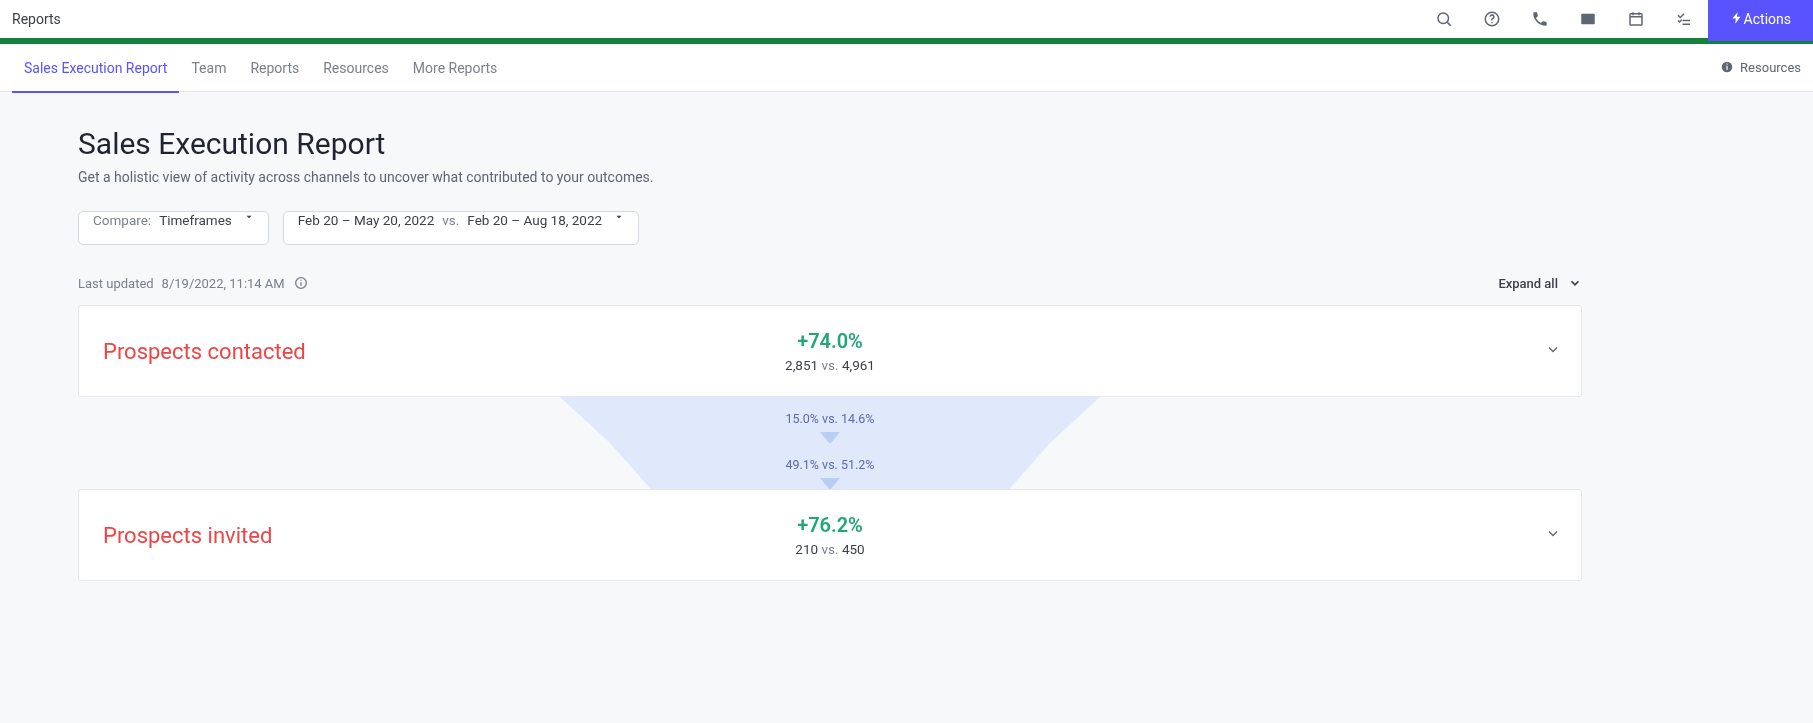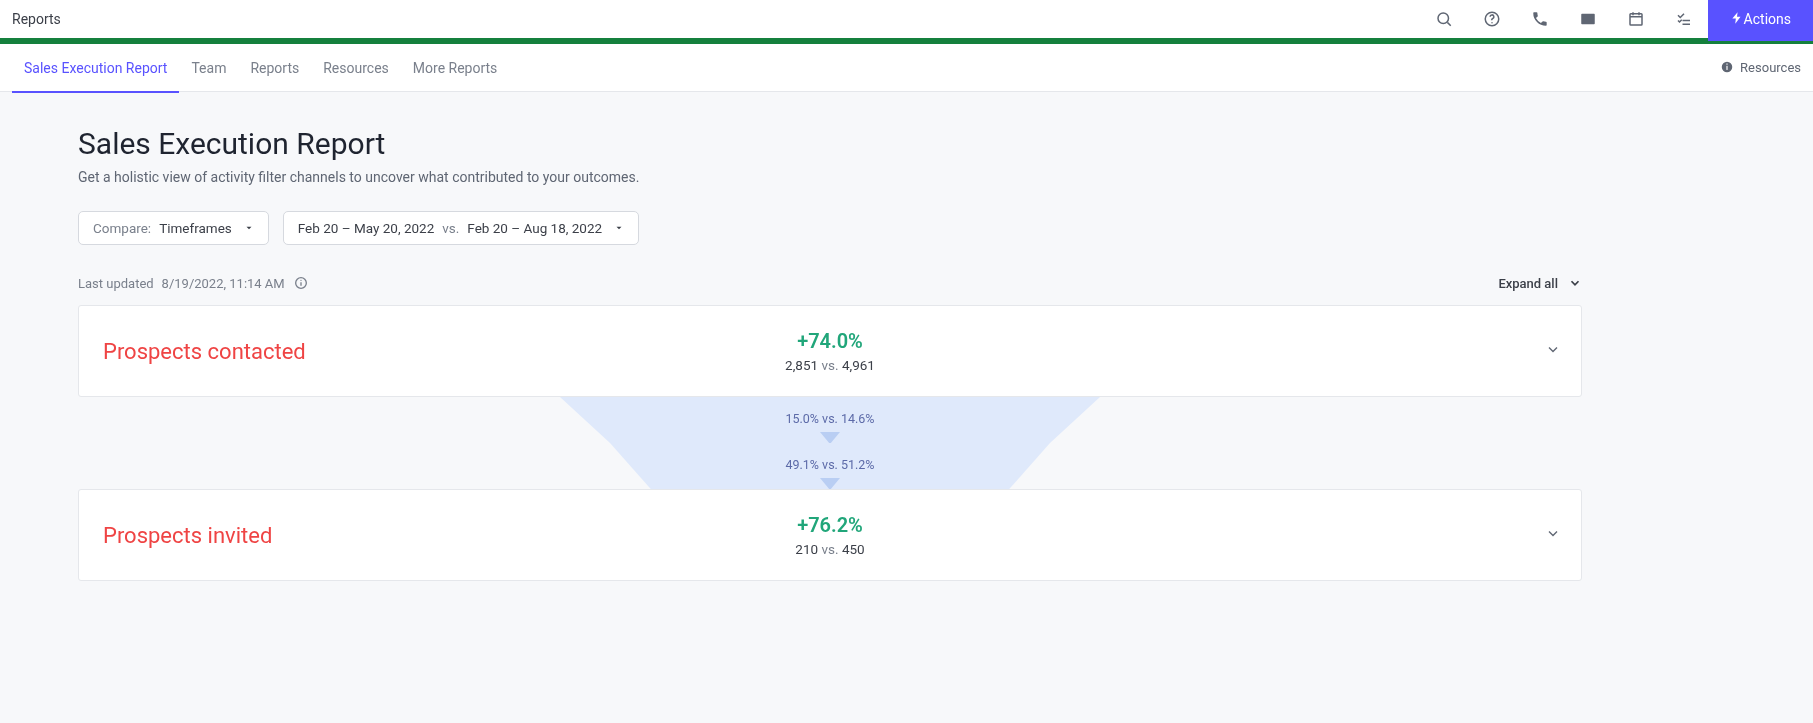--- a/index.html
+++ b/index.html
@@ -99,21 +99,21 @@
     align-items: center;
     gap: 14px;
     margin-bottom: 30px;
   }
   .pill {
     background: #fff;
     border: 1px solid #d6d9df;
     border-radius: 5px;
     height: 34px;
     padding: 0 14px;
-    display: flex; align-items: center; gap: 8px;
+    display: flex; gap: 8px;
     font-size: 13.5px;
     color: #3b3f48;
     cursor: pointer;
   }
   .pill .muted { color: #7a808c; }
   .chev { margin-left: 4px; }
   .chev svg { width: 10px; height: 10px; display:block; }
   .filter-spacer { flex: 1; }
   .filter-pill svg.lead { width: 16px; height: 16px; }
 
@@ -292,21 +292,21 @@
         <circle cx="12" cy="12" r="9"></circle>
         <rect x="11" y="10" width="2" height="7" fill="#fff"></rect>
         <rect x="11" y="6" width="2" height="2" fill="#fff"></rect>
       </svg>
     <span>Resources</span>
   </div>
 </div>
 
 <div class="main">
   <h1 class="page-title">Sales Execution Report</h1>
-  <div class="page-subtitle">Get a holistic view of activity filter channels to uncover what contributed to your outcomes.</div>
+  <div class="page-subtitle">Get a holistic view of activity across channels to uncover what contributed to your outcomes.</div>
 
   <div class="filter-row">
     <div class="pill">
       <span class="muted">Compare:</span>
       <span>Timeframes</span>
       <span class="chev">
           <svg viewBox="0 0 24 24" fill="currentColor">
             <path d="M6 9l6 6 6-6z"></path>
           </svg>
         </span>

